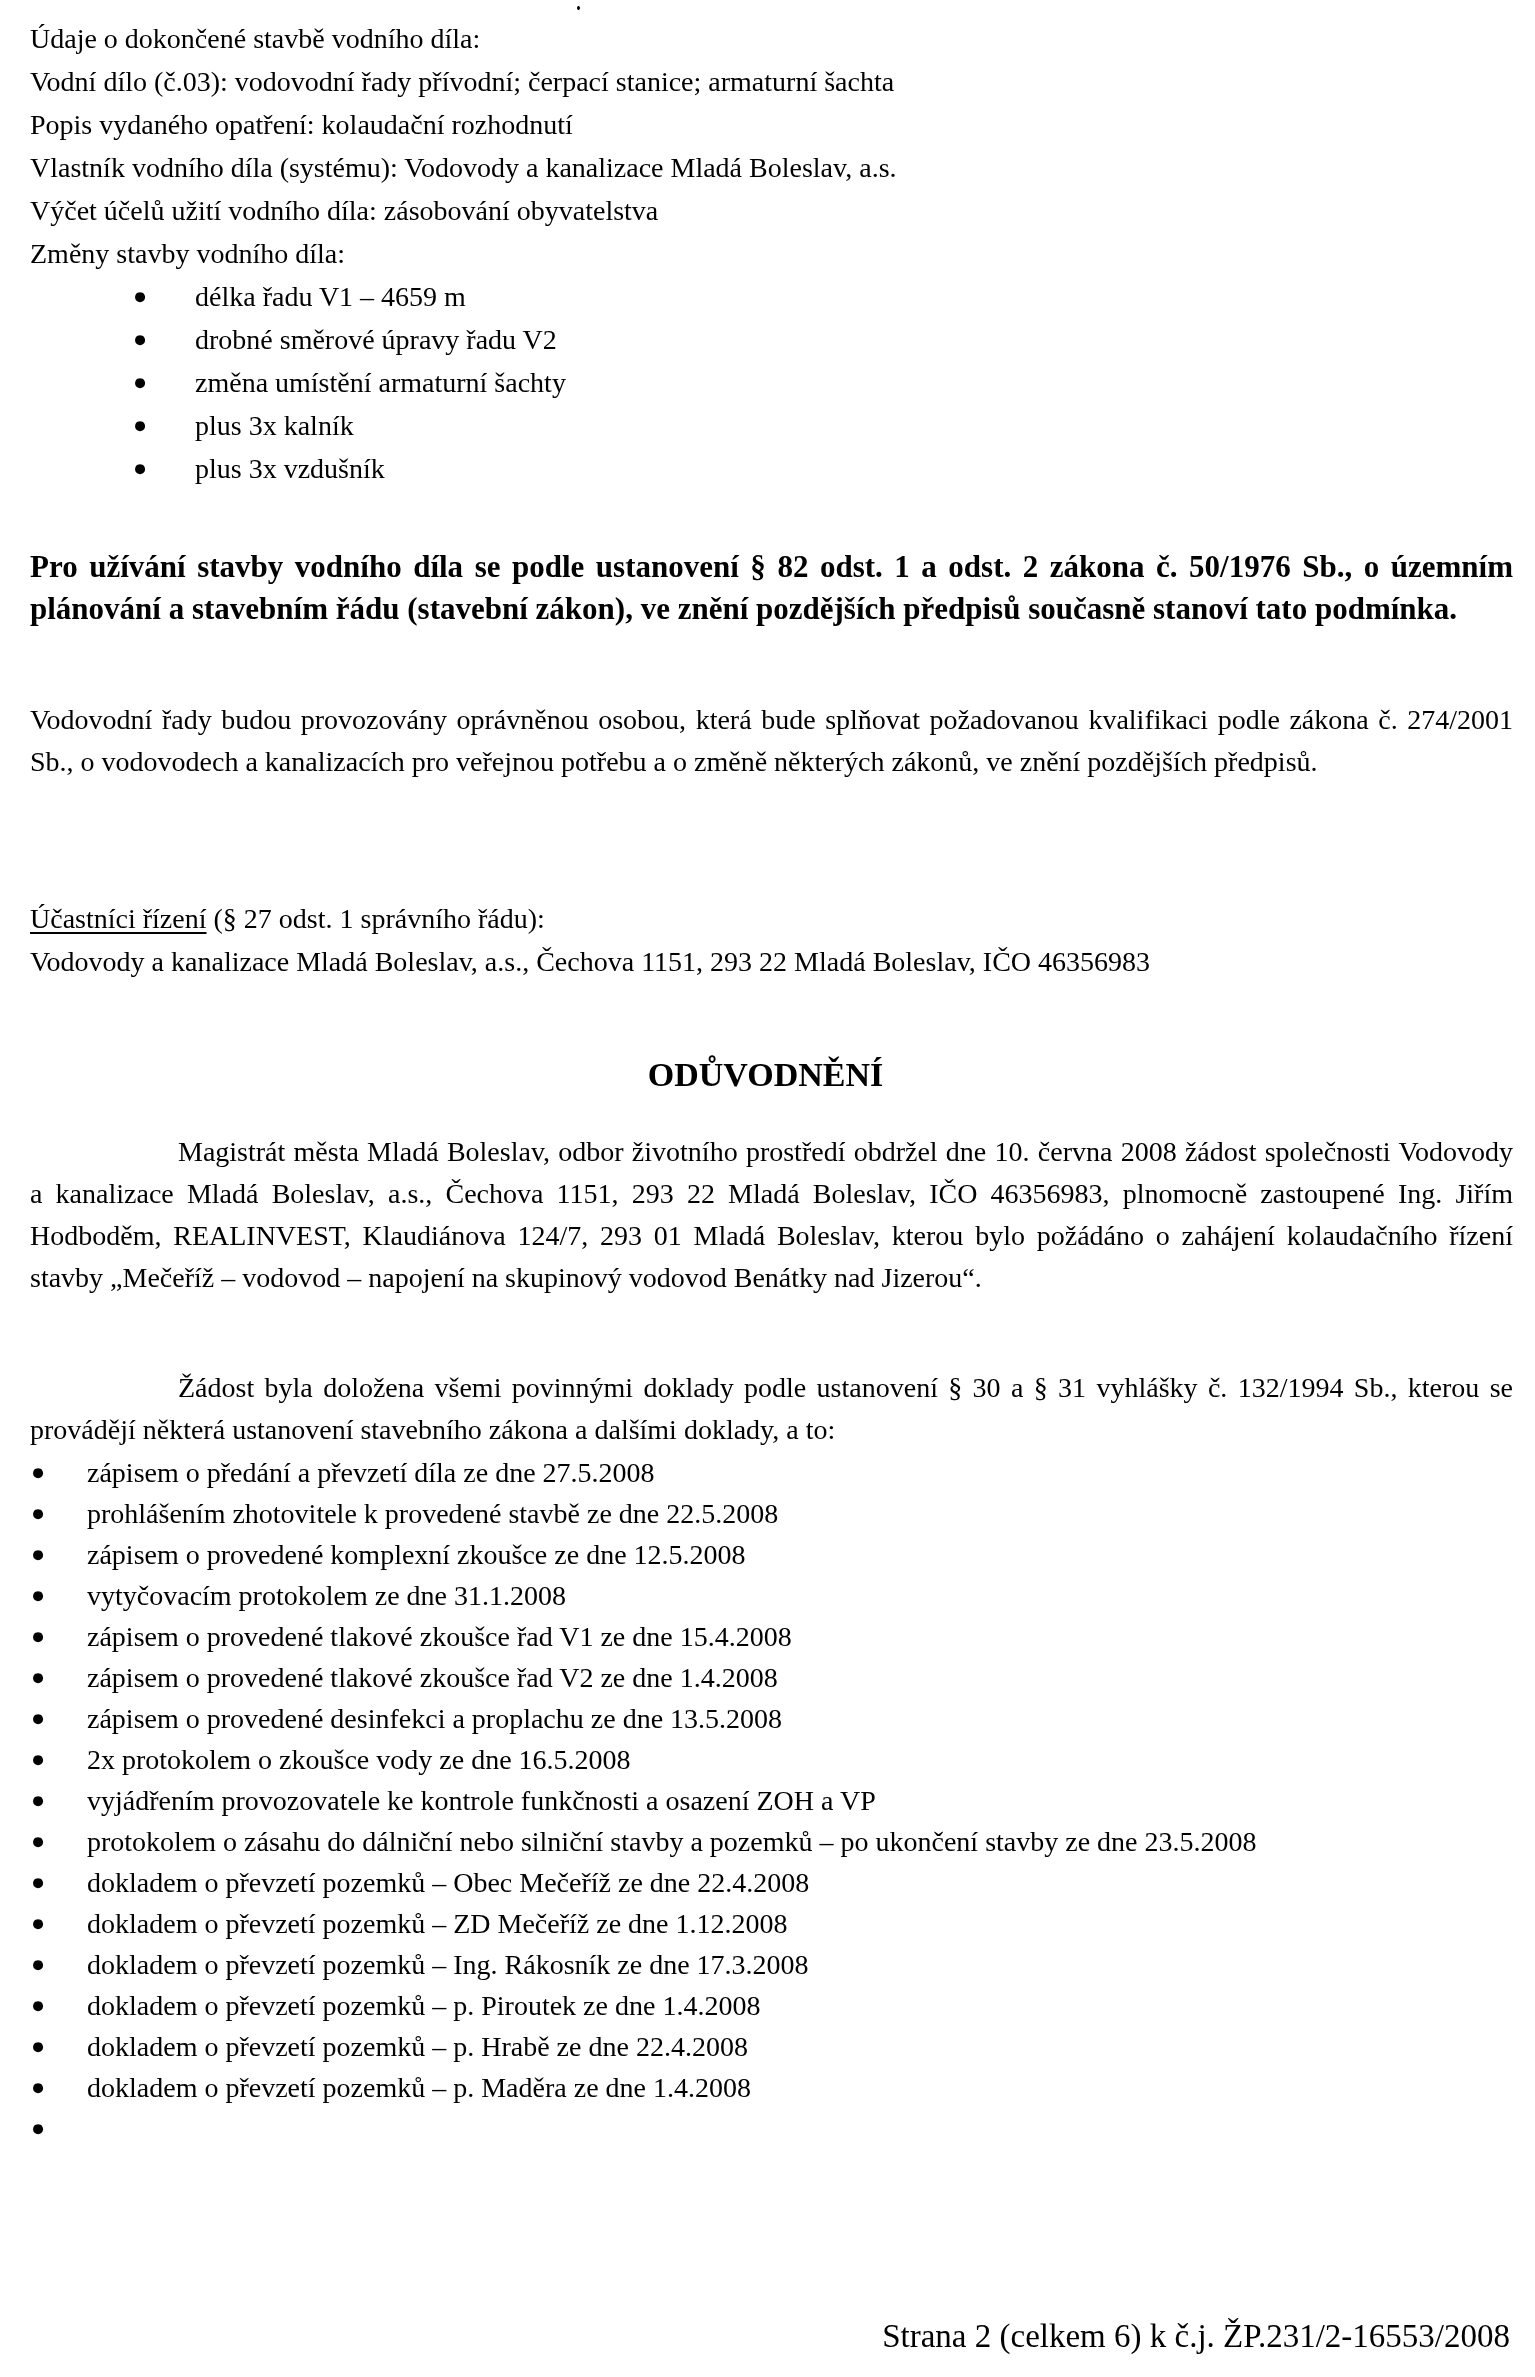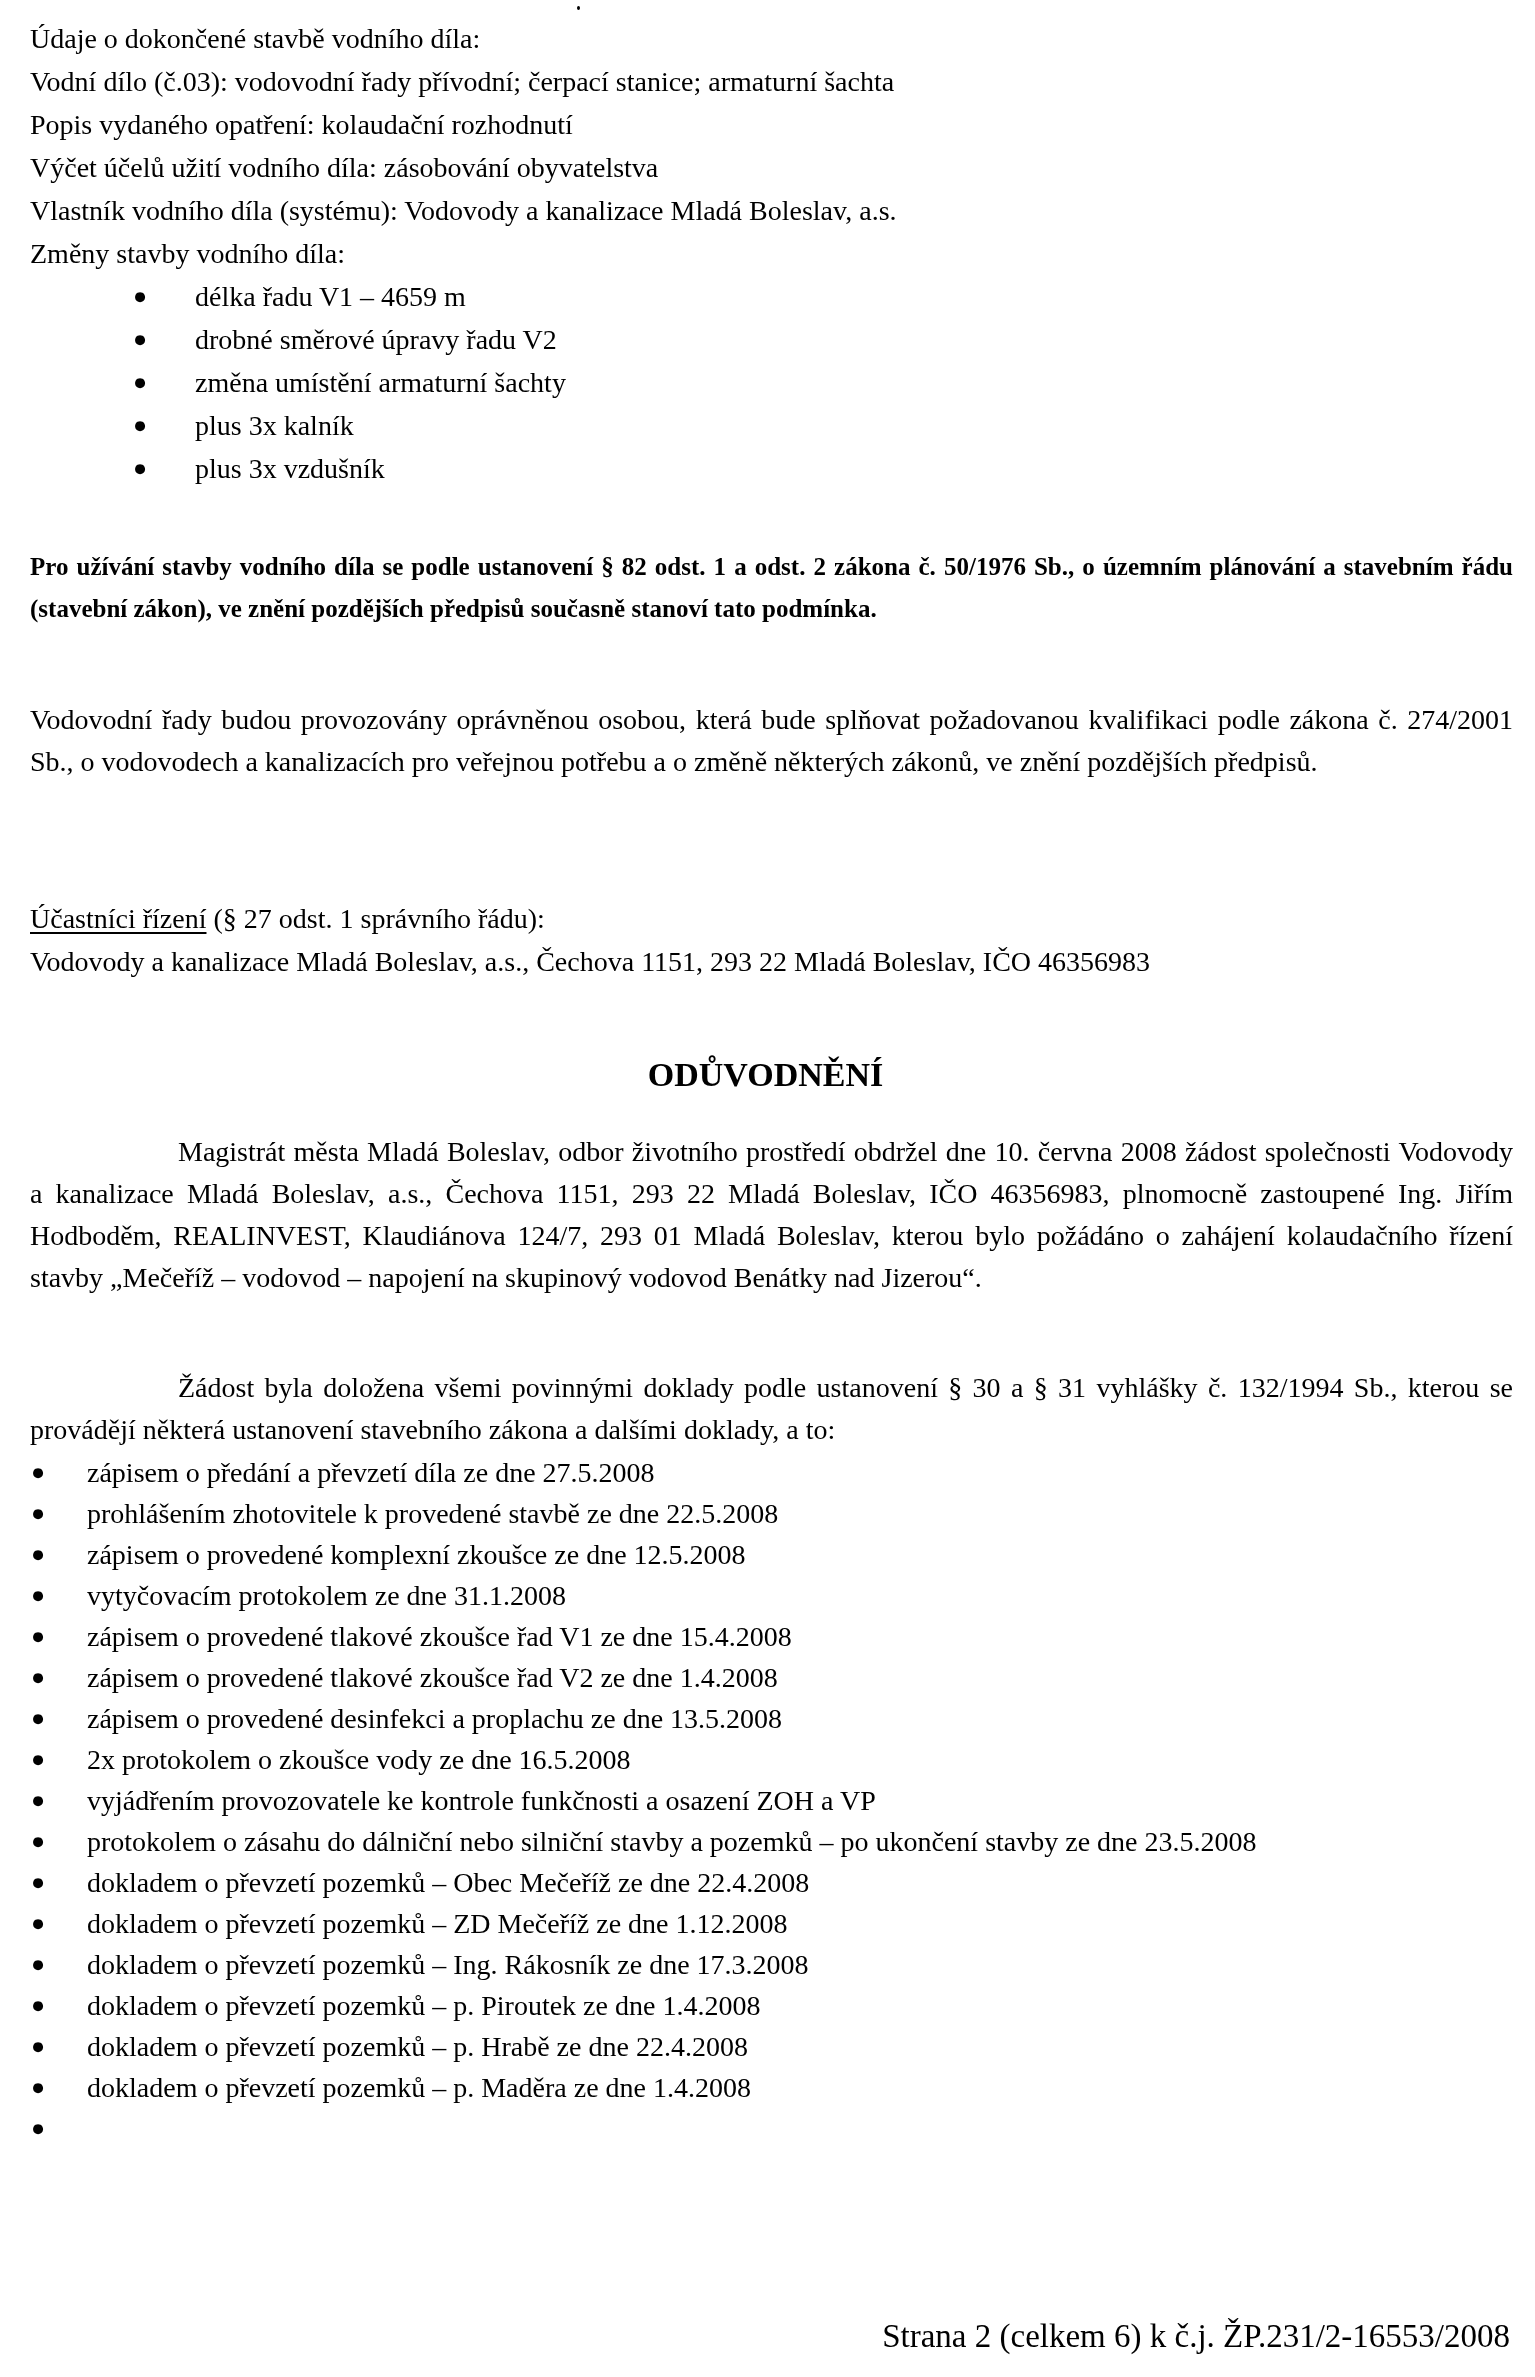--- a/index.html
+++ b/index.html
@@ -28,33 +28,33 @@
 </style>
 </head>
 <body>
 
 <div class="speck" style="left:577px;top:6.2px;"></div>
 
 <div class="blk" style="top:17px;">
   <span class="line">Údaje o dokončené stavbě vodního díla:</span>
   <span class="line">Vodní dílo (č.03): vodovodní řady přívodní; čerpací stanice; armaturní šachta</span>
   <span class="line">Popis vydaného opatření: kolaudační rozhodnutí</span>
+  <span class="line">Vlastník vodního díla (systému): Vodovody a kanalizace Mladá Boleslav, a.s.</span>
   <span class="line">Výčet účelů užití vodního díla: zásobování obyvatelstva</span>
-  <span class="line">Vlastník vodního díla (systému): Vodovody a kanalizace Mladá Boleslav, a.s.</span>
   <span class="line">Změny stavby vodního díla:</span>
   <ul class="changes">
     <li><span class="bullet">●</span><span>délka řadu V1 – 4659 m</span></li>
     <li><span class="bullet">●</span><span>drobné směrové úpravy řadu V2</span></li>
     <li><span class="bullet">●</span><span>změna umístění armaturní šachty</span></li>
     <li><span class="bullet">●</span><span>plus 3x kalník</span></li>
     <li><span class="bullet">●</span><span>plus 3x vzdušník</span></li>
   </ul>
 </div>
 
-<div class="blk justify bold" style="top:546px; line-height:42px; font-size:25px;">Pro užívání stavby vodního díla se podle ustanovení § 82 odst. 1 a odst. 2 zákona č. 50/1976 Sb., o územním plánování a stavebním řádu (stavební zákon), ve znění pozdějších předpisů současně stanoví tato podmínka.</div>
+<div class="blk justify bold" style="top:546px; line-height:42px; font-size:31px;">Pro užívání stavby vodního díla se podle ustanovení § 82 odst. 1 a odst. 2 zákona č. 50/1976 Sb., o územním plánování a stavebním řádu (stavební zákon), ve znění pozdějších předpisů současně stanoví tato podmínka.</div>
 
 <div class="blk justify" style="top:699px; line-height:42px;">Vodovodní řady budou provozovány oprávněnou osobou, která bude splňovat požadovanou kvalifikaci podle zákona č. 274/2001 Sb., o vodovodech a kanalizacích pro veřejnou potřebu a o změně některých zákonů, ve znění pozdějších předpisů.</div>
 
 <div class="blk" style="top:897px;">
   <span class="line"><span class="ul">Účastníci řízení</span><span> (§ 27 odst. 1 správního řádu):</span></span>
   <span class="line">Vodovody a kanalizace Mladá Boleslav, a.s., Čechova 1151, 293 22 Mladá Boleslav, IČO 46356983</span>
 </div>
 
 <div class="heading" style="top:1053px;">ODŮVODNĚNÍ</div>
 

